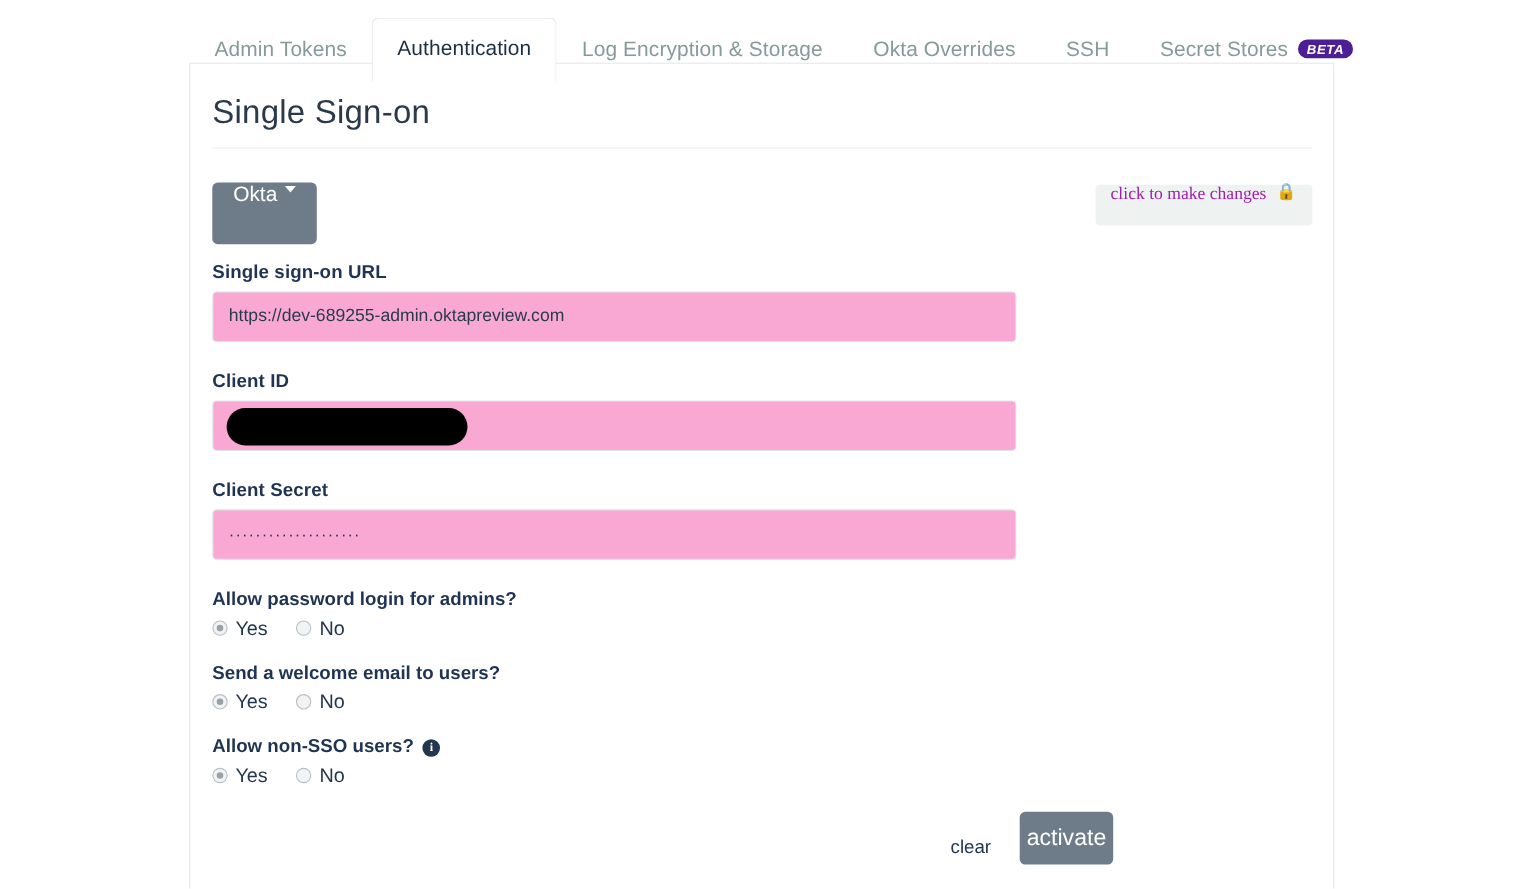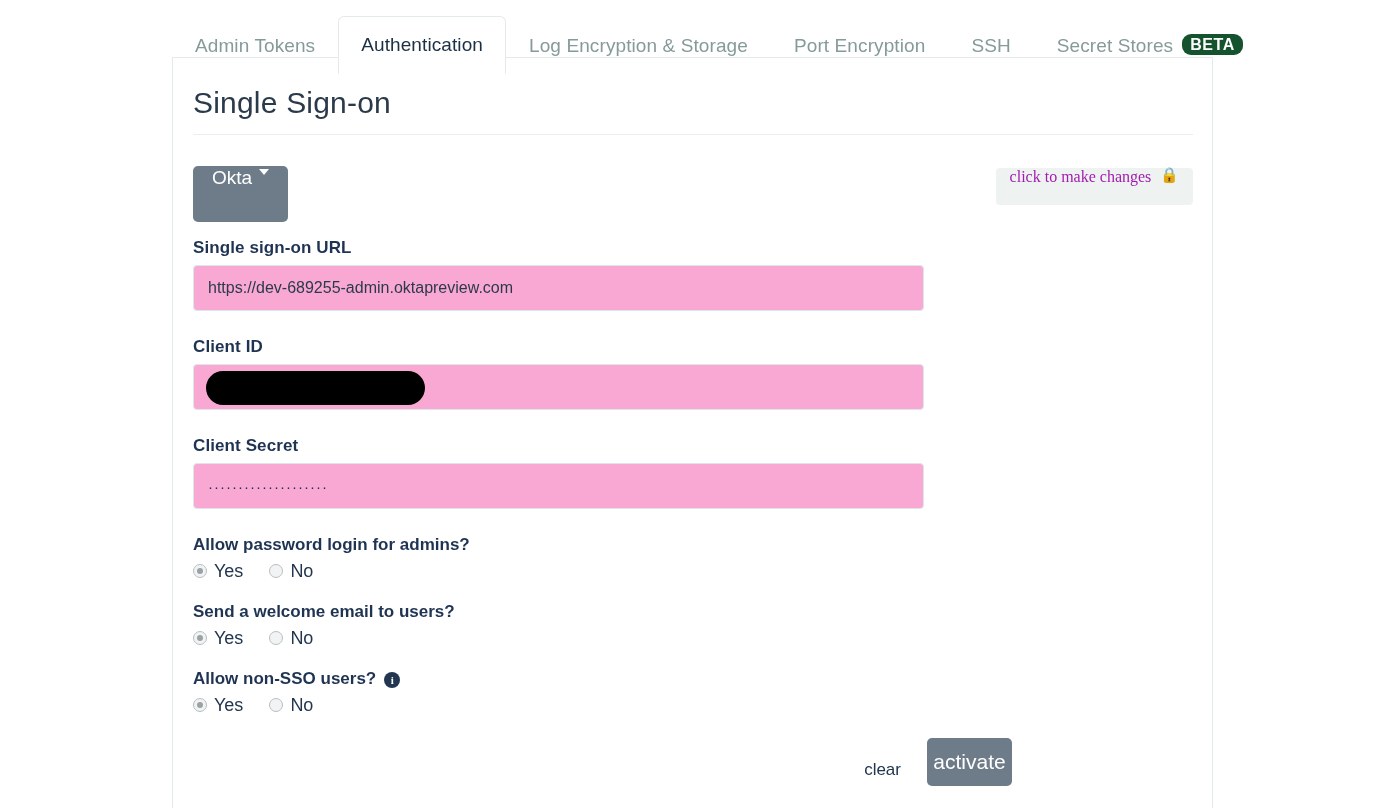--- a/index.html
+++ b/index.html
@@ -52,31 +52,32 @@
     background: #ffffff;
     border: 1px solid #e4eaea;
     border-bottom: 1px solid #ffffff;
     border-top-left-radius: 6px;
     border-top-right-radius: 6px;
     z-index: 4;
   }
   .beta-badge {
     display: inline-block;
     margin-left: 9px;
-    background: #14532d;
+    background: #4c1d95;
     color: #ffffff;
-    font-size: 16px;
+    font-size: 12px;
     font-weight: bold;
     letter-spacing: 0.6px;
     padding: 3px 8px 2px 8px;
     border-radius: 9px;
     line-height: 1;
     vertical-align: middle;
     position: relative;
     top: -1px;
+    font-style: italic;
   }
 
   
   .panel {
     position: absolute;
     left: 172px;
     top: 57px;
     width: 1041px;
     height: 751px;
     background: #ffffff;
@@ -294,21 +295,21 @@
     <div class="tab">
       <span>Admin Tokens</span>
     </div>
     <div class="tab active">
       <span>Authentication</span>
     </div>
     <div class="tab">
       <span>Log Encryption &amp; Storage</span>
     </div>
     <div class="tab">
-      <span>Port Encryption</span>
+      <span>Okta Overrides</span>
     </div>
     <div class="tab">
       <span>SSH</span>
     </div>
     <div class="tab">
       <span>Secret Stores</span>
       <span class="beta-badge">BETA</span>
     </div>
   </div>
 

